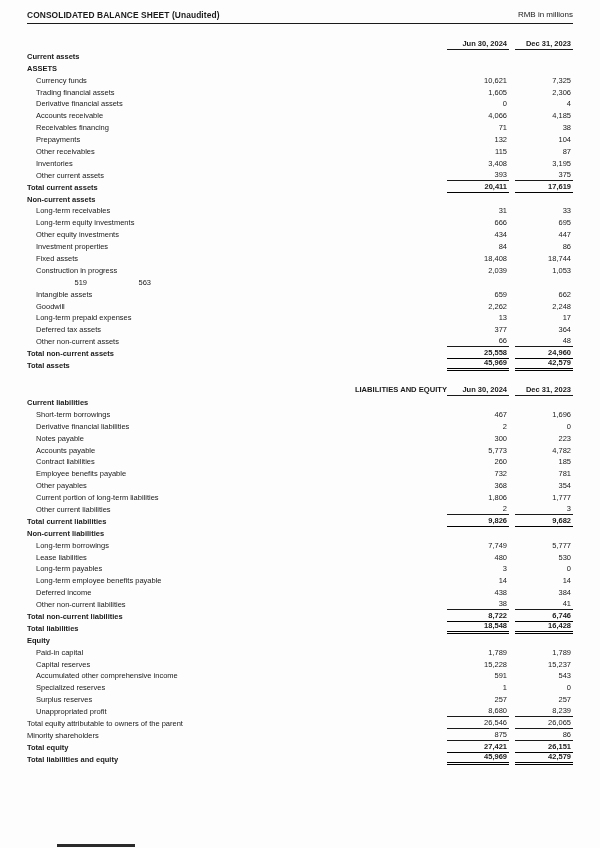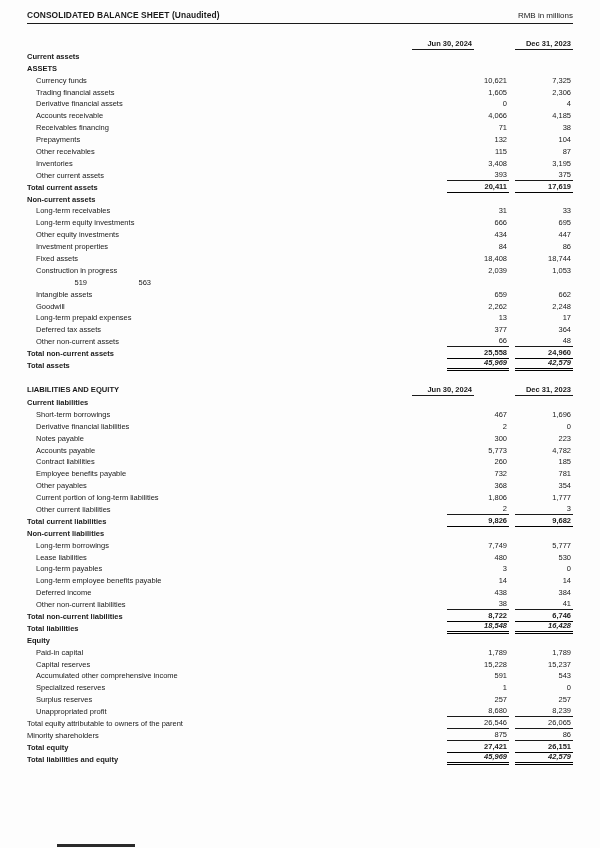--- a/index.html
+++ b/index.html
@@ -8,45 +8,45 @@
     width: 600px; height: 848px;
     background: #fdfdfd;
     color: #1a1a1a;
     font-family: "Liberation Sans", "DejaVu Sans", sans-serif;
     position: relative;
     overflow: hidden;
   }
   .page { padding: 10px 27px 0 27px; }
 
   .titlebar {
-    display: flex; justify-content: space-between; align-items: flex-end;
+    display: flex; justify-content: space-between; 
     border-bottom: 1.6px solid #1a1a1a;
     padding-bottom: 3px;
   }
   .doc-title { font-size: 8.4px; font-weight: 700; letter-spacing: 0.1px; }
   .unit-note { font-size: 8px; }
 
-  .colhead { display: flex; align-items: flex-end; margin-top: 13px; height: 13px; gap: 35px; }
-  .colhead .lhead { flex: 1; font-weight: 700; font-size: 7.6px; padding-bottom: 2px; }
+  .colhead { display: flex; align-items: flex-end; margin-top: 13px; height: 13px; }
+  .colhead .lhead { flex: 1; font-weight: 700; font-size: 7.6px; padding-bottom: 2px; text-align: right; }
   .colhead .num { font-weight: 700; border-bottom: 1.4px solid #1a1a1a; padding-bottom: 1.5px; }
   .colhead2 { margin-top: 12px; }
 
   .num { width: 62px; text-align: right; font-size: 7.5px; padding-right: 2px; line-height: 1; }
   .c2 { width: 58px; margin-left: 6px; }
 
   .rows .row { display: flex; align-items: flex-end; height: 11.9px; }
   .row .label { flex: 1; font-size: 7.5px; line-height: 1; padding-bottom: 1.5px; }
   .row .num { padding-bottom: 1.5px; }
   .row.item .label { padding-left: 9px; }
   .row.section .label, .row.subsection .label { font-weight: 700; }
   .row.total .label, .row.total .num { font-weight: 700; }
 
   .row.u-single .num { border-bottom: 1.1px solid #1a1a1a; }
   .row.total.u-single .num { border-bottom: 1.6px solid #000; }
-  .row.u-double .num { border-bottom: 3.5px double #000; font-weight: 700; font-style: italic; }
+  .row.u-double .num { border-bottom: 3.5px double #000; font-weight: 700; }
 
   .bottom-artifact {
     position: absolute; left: 57px; top: 844px;
     width: 78px; height: 3px; background: #2a2a2a;
   }
 </style>
 </head>
 <body>
 
 <div class="page">

